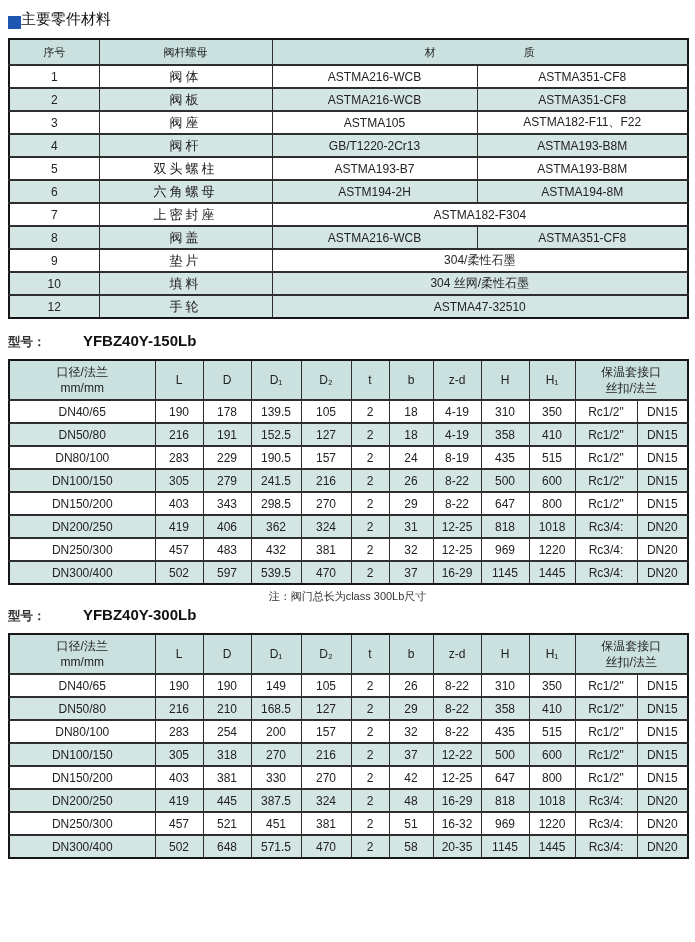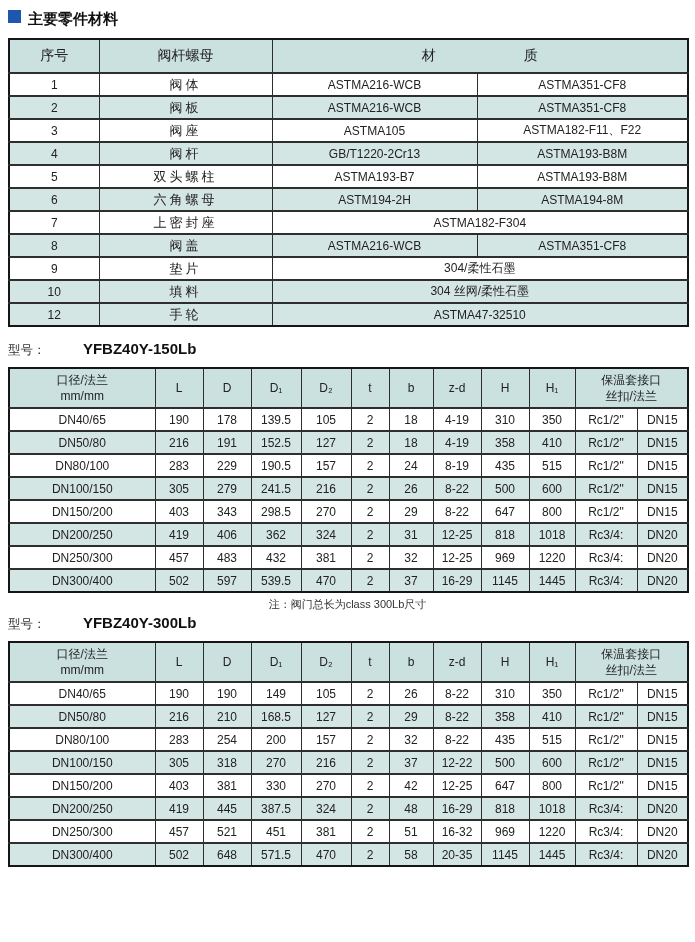--- a/index.html
+++ b/index.html
@@ -4,51 +4,51 @@
 <style>
   * { box-sizing: border-box; }
   html, body { margin: 0; padding: 0; }
   body {
     width: 695px; height: 942px;
     background: #ffffff;
     font-family: "Liberation Sans", "DejaVu Sans", sans-serif;
     color: #222;
   }
   .section-title {
-    display: flex; align-items: flex-start; gap: 7px;
+    display: flex; align-items: flex-end; 
     margin: 10px 0 9px 8px;
-    font-size: 15px; font-weight: bold; color: #111;
+    font-size: 15px; font-weight: normal; color: #111;
   }
   .sq { width: 13px; height: 13px; background: var(--accent, #1e56b0); flex: 0 0 auto; }
 
   table {
     border-collapse: collapse; table-layout: fixed;
     width: 679px; margin-left: 8px;
     border: 2px solid #161616;
   }
   th, td {
     border: 1px solid #2e2e2e;
     text-align: center; vertical-align: middle;
     font-size: 12px; padding: 1px 2px; height: 23px;
     overflow: hidden; white-space: nowrap;
   }
   tbody tr { border-top: 2px solid #2e2e2e; }
   thead tr { border-bottom: 2px solid #2e2e2e; }
   thead th { background: var(--teal-head, #cbe1e0); font-weight: normal; color: #222; }
   tr.stripe td { background: var(--teal-row, #d4e6e4); }
 
-  .parts thead th { height: 34px; font-size: 14px; }
+  .parts thead th { height: 26px; font-size: 11px; }
   .parts td.name { letter-spacing: 3px; font-size: 13px; }
   .mat-header { display: flex; justify-content: center; gap: 88px; }
 
   .dim thead th { height: 40px; line-height: 1.35; font-size: 12px; }
   .dim thead th .l { display: block; text-align: center; }
 
   .model-line { margin: 13px 0 8px 8px; }
-  .model-label { font-size: 12.5px; color: #333; }
+  .model-label { font-size: 12.5px; color: #333; font-weight: bold; }
   .model-value { font-weight: bold; font-size: 15px; color: #111; margin-left: 33px; }
 
   .note {
     width: 679px; margin: 4px 0 0 8px;
     text-align: center; font-size: 11px; color: #333;
   }
 </style>
 </head>
 <body>
 

